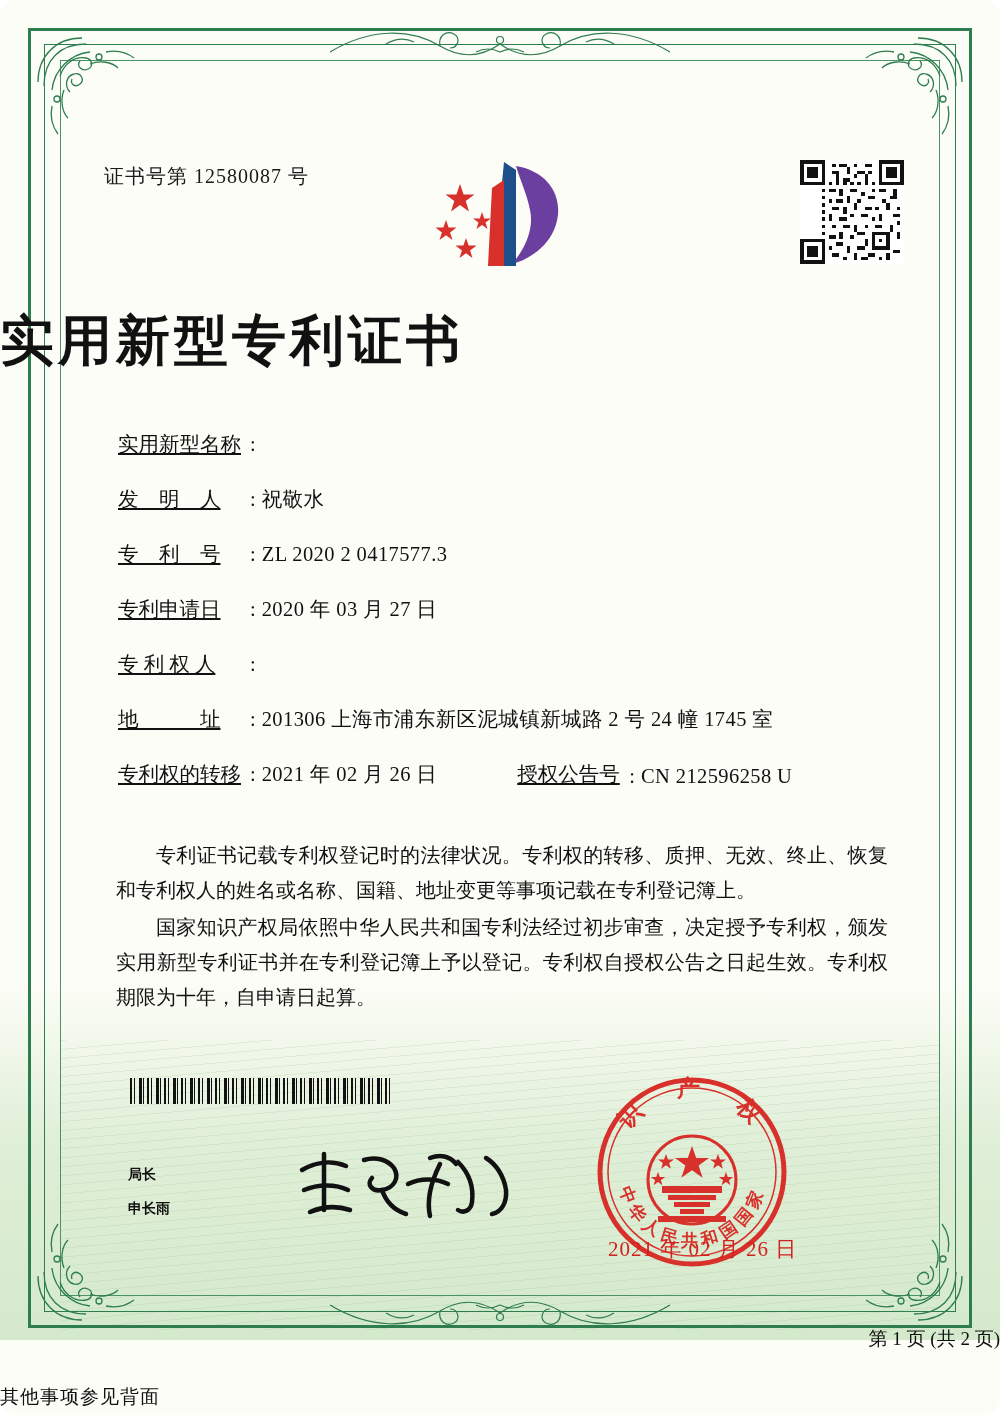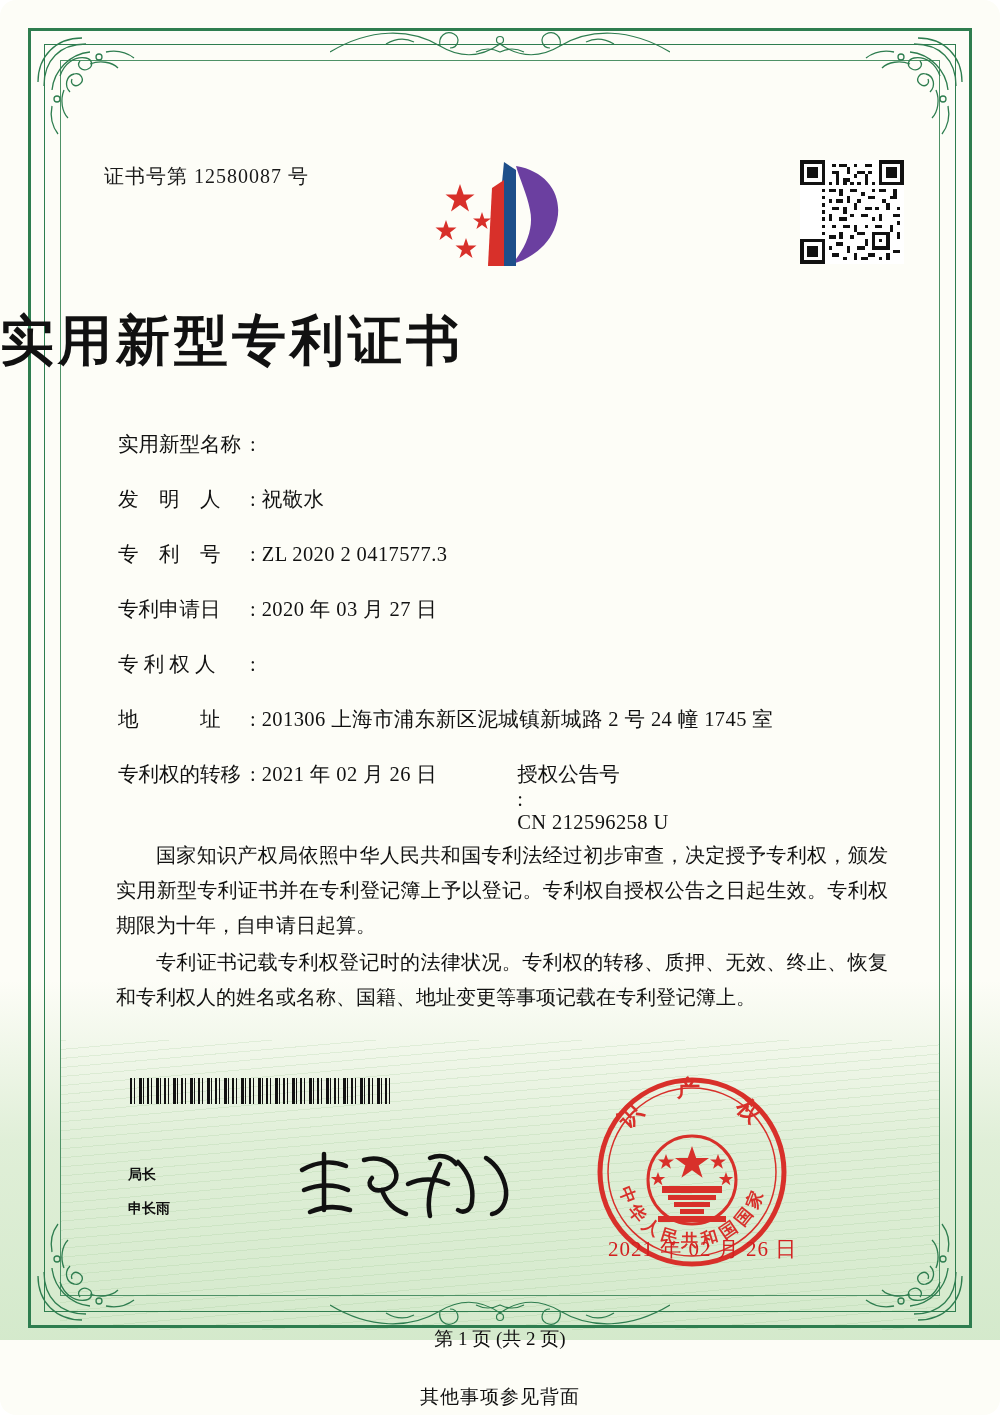--- a/index.html
+++ b/index.html
@@ -141,29 +141,29 @@
     margin-bottom: 27px;
     font-size: 20.5px;
     color: #111;
     white-space: nowrap;
   }
   .field-label {
     display: inline-block;
     width: 132px;
     letter-spacing: 0px;
     flex: none;
+    text-decoration: underline;
   }
   .field-colon { margin-right: 6px; }
   .field-value { letter-spacing: 0.4px; }
 
   .field-row.two-col .col2 {
     margin-left: 80px;
     display: flex;
-    align-items: flex-start;
-    flex-direction: column;
+    align-items: flex-end;
   }
   .field-row.two-col .col2 .field-label { width: 112px; }
 
   
   .paras {
     position: absolute;
     left: 116px;
     top: 838px;
     width: 772px;
     font-size: 20px;
@@ -222,29 +222,29 @@
     color: #d32020;
     letter-spacing: 1px;
     white-space: nowrap;
   }
 
   
   .page-num {
     position: absolute;
     left: 0; right: 0;
     top: 1326px;
-    text-align: center;
+    text-align: right;
     font-size: 19px;
     color: #111;
   }
   .footer-note {
     position: absolute;
     left: 0; right: 0;
     top: 1384px;
-    text-align: center;
+    text-align: left;
     font-size: 19px;
     color: #111;
     letter-spacing: 1px;
   }
 </style>
 </head>
 <body>
 
 <div class="page">
 
@@ -515,22 +515,22 @@
       <span class="col2">
         <span class="field-label">授权公告号</span>
         <span class="field-colon">:</span>
         <span class="field-value">CN 212596258 U</span>
       </span>
     </div>
 
   </div>
 
   <div class="paras">
+    <p>专利证书记载专利权登记时的法律状况。专利权的转移、质押、无效、终止、恢复和专利权人的姓名或名称、国籍、地址变更等事项记载在专利登记簿上。</p>
     <p>国家知识产权局依照中华人民共和国专利法经过初步审查，决定授予专利权，颁发实用新型专利证书并在专利登记簿上予以登记。专利权自授权公告之日起生效。专利权期限为十年，自申请日起算。</p>
-    <p>专利证书记载专利权登记时的法律状况。专利权的转移、质押、无效、终止、恢复和专利权人的姓名或名称、国籍、地址变更等事项记载在专利登记簿上。</p>
   </div>
 
   <div class="barcode"></div>
 
   <div class="sig-label">
     <div>局长</div>
     <div>申长雨</div>
   </div>
 
   <div class="sig-script">

